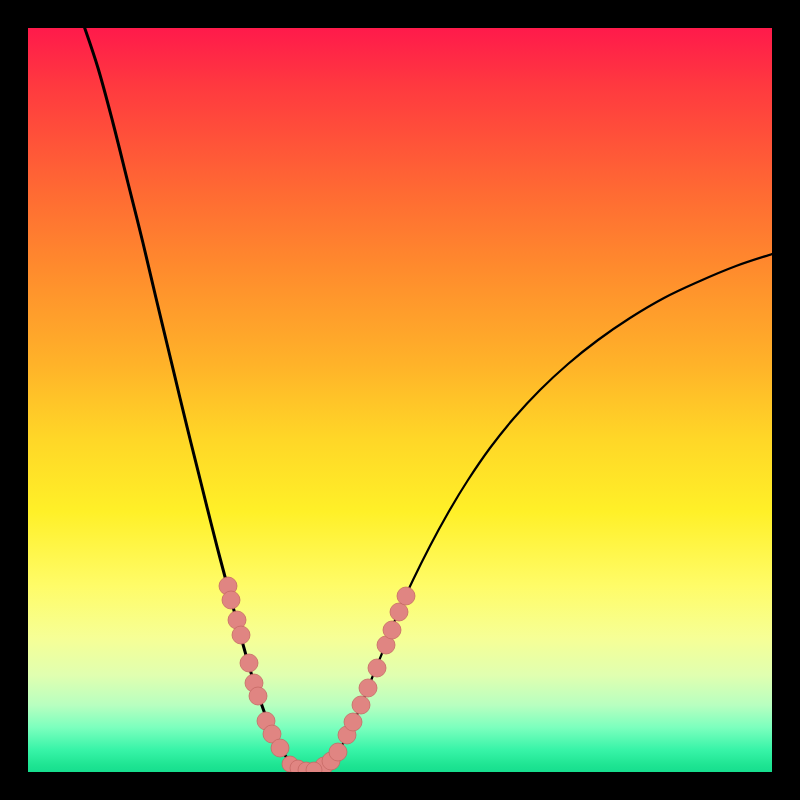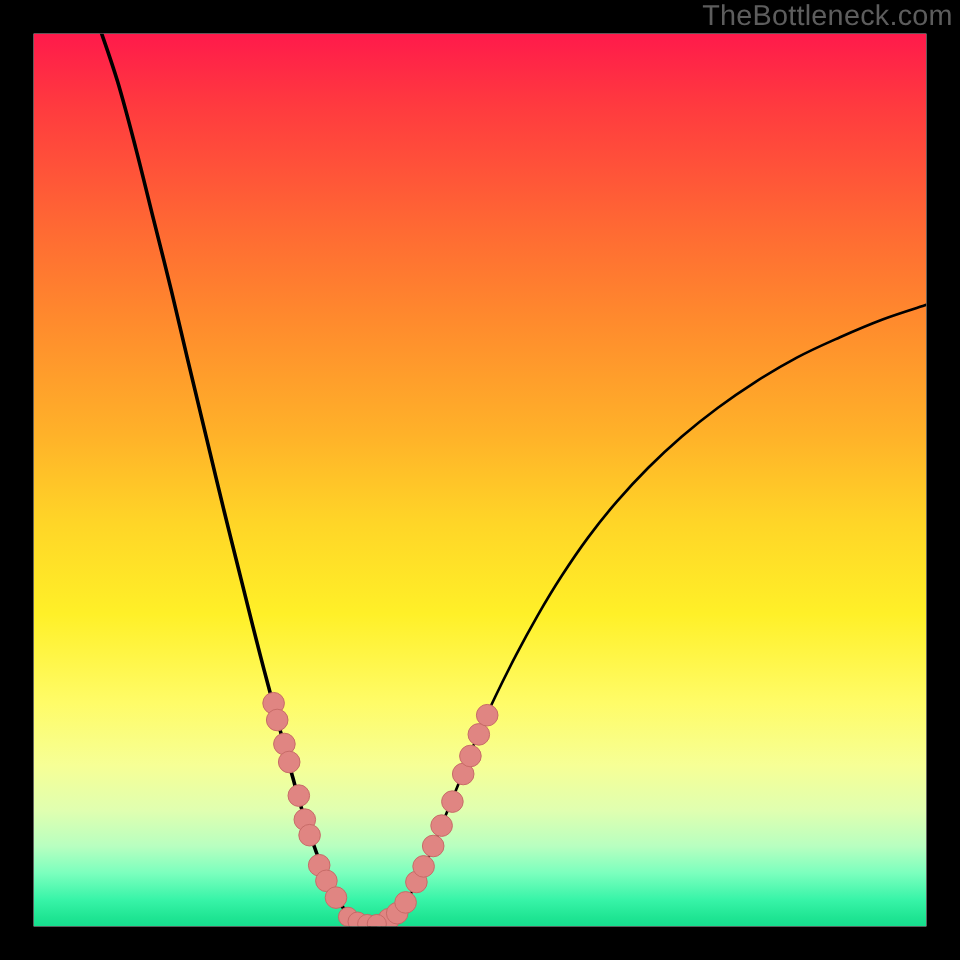--- a/index.html
+++ b/index.html
@@ -92,21 +92,20 @@
     letter-spacing: 0.2px;
     z-index: 30;
     user-select: none;
   }
 </style>
 </head>
 <body>
 
 <div class="frame">
 
-  <div class="watermark">TheBottleneck.com</div>
 
   <div class="plot-area">
     <div class="gradient-bg"></div>
 
     <svg class="curves" viewBox="0 0 744 744">
       <path id="left-branch" class="curve-line" d="M 55 -5 C 57.7 3.1, 64.6 22.0, 70 40 C 75.4 58.0, 79.6 74.3, 85 95 C 90.4 115.7, 94.6 133.4, 100 155 C 105.4 176.6, 110.0 194.3, 115 215 C 120.0 235.7, 123.5 251.1, 128 270 C 132.5 288.9, 135.7 302.0, 140 320 C 144.3 338.0, 147.9 352.9, 152 370 C 156.1 387.1, 159.2 399.7, 163 415 C 166.8 430.3, 169.4 440.6, 173 455 C 176.6 469.4, 179.6 481.5, 183 495 C 186.4 508.5, 188.9 518.3, 192 530 C 195.1 541.7, 197.1 549.2, 200 560 C 202.9 570.8, 205.1 579.2, 208 590 C 210.9 600.8, 213.1 609.6, 216 620 C 218.9 630.4, 221.1 638.6, 224 648 C 226.9 657.4, 229.1 663.7, 232 672 C 234.9 680.3, 237.1 686.8, 240 694 C 242.9 701.2, 245.1 706.2, 248 712 C 250.9 717.8, 253.1 721.9, 256 726 C 258.9 730.1, 261.1 732.5, 264 735 C 266.9 737.5, 269.1 738.6, 272 740 C 274.9 741.4, 278.6 742.5, 280 743"></path>
       <path id="right-branch" class="curve-line right" d="M 280 743 C 281.8 742.8, 286.4 743.3, 290 742 C 293.6 740.7, 296.4 739.2, 300 736 C 303.6 732.8, 306.4 729.4, 310 724 C 313.6 718.6, 316.0 713.9, 320 706 C 324.0 698.1, 327.7 690.1, 332 680 C 336.3 669.9, 339.5 661.2, 344 650 C 348.5 638.8, 352.3 629.7, 357 618 C 361.7 606.3, 365.0 596.9, 370 585 C 375.0 573.1, 379.2 564.1, 385 552 C 390.8 539.9, 395.7 530.1, 402 518 C 408.3 505.9, 413.2 496.9, 420 485 C 426.8 473.1, 432.4 463.7, 440 452 C 447.6 440.3, 453.7 431.2, 462 420 C 470.3 408.8, 477.0 400.4, 486 390 C 495.0 379.6, 502.3 371.7, 512 362 C 521.7 352.3, 529.6 345.0, 540 336 C 550.4 327.0, 558.8 320.3, 570 312 C 581.2 303.7, 590.1 297.6, 602 290 C 613.9 282.4, 623.4 276.7, 636 270 C 648.6 263.3, 659.0 258.8, 672 253 C 685.0 247.2, 695.0 242.9, 708 238 C 721.0 233.1, 737.5 228.2, 744 226"></path>
       <g id="markers-group">
           <circle cx="200" cy="558" r="9" class="marker"></circle>
           <circle cx="203" cy="572" r="9" class="marker"></circle>

